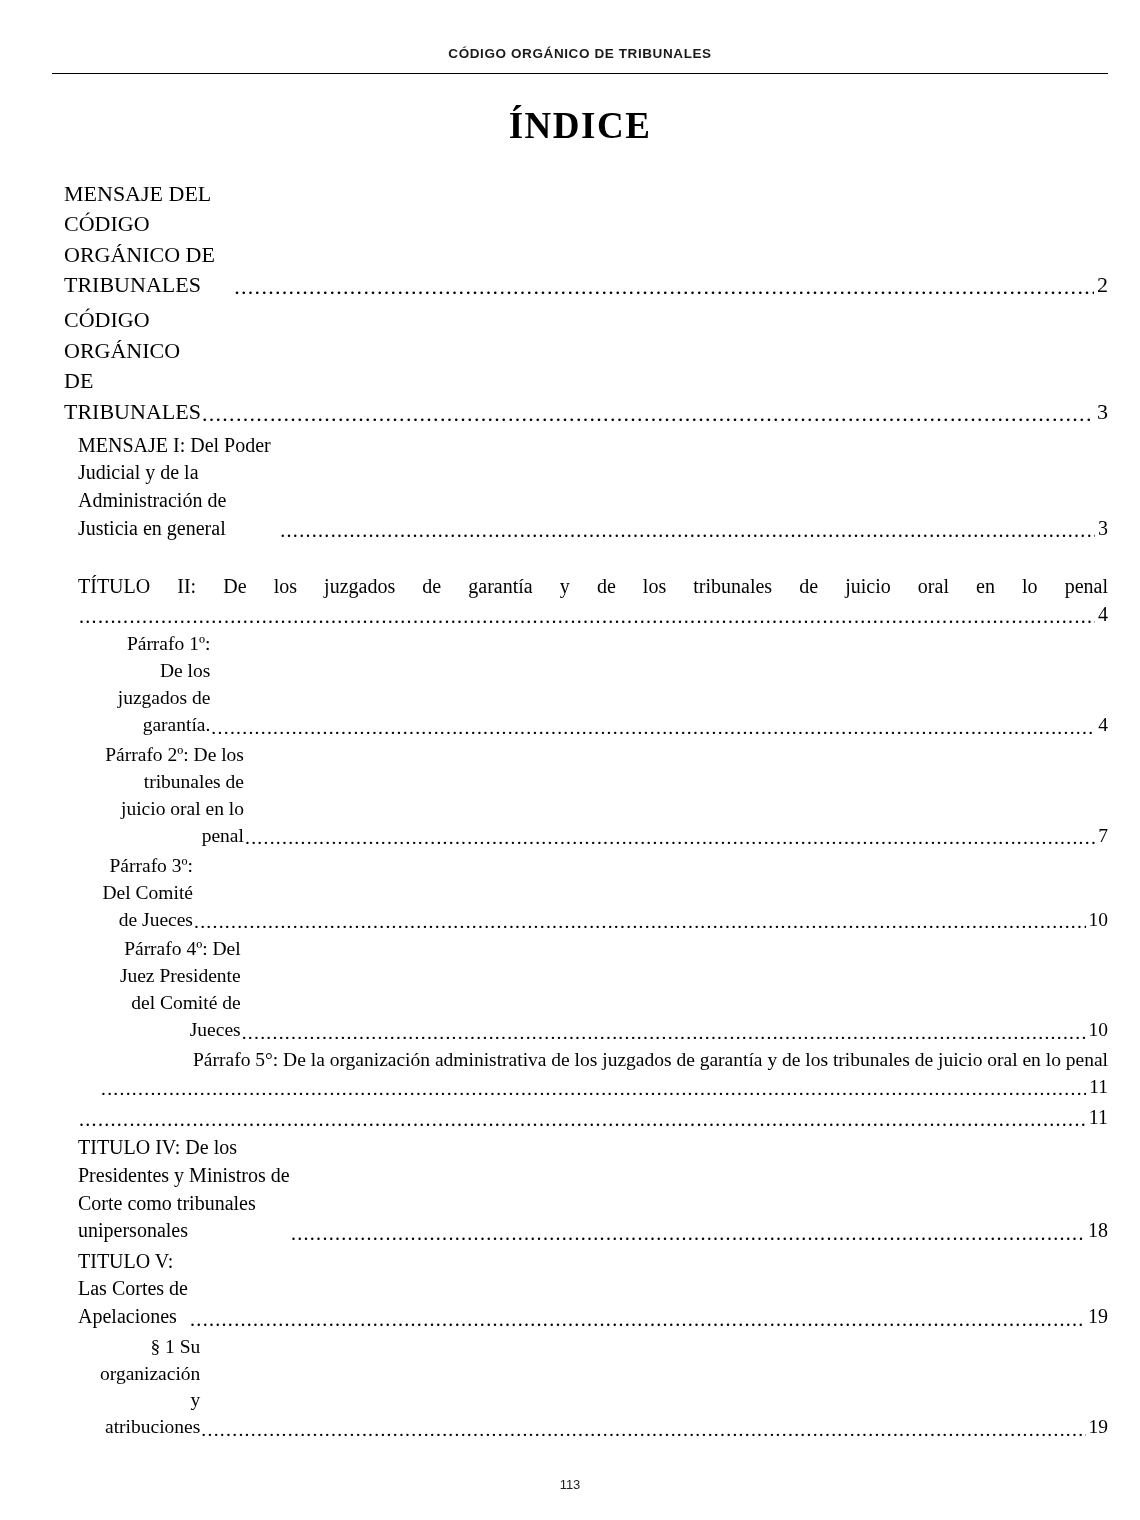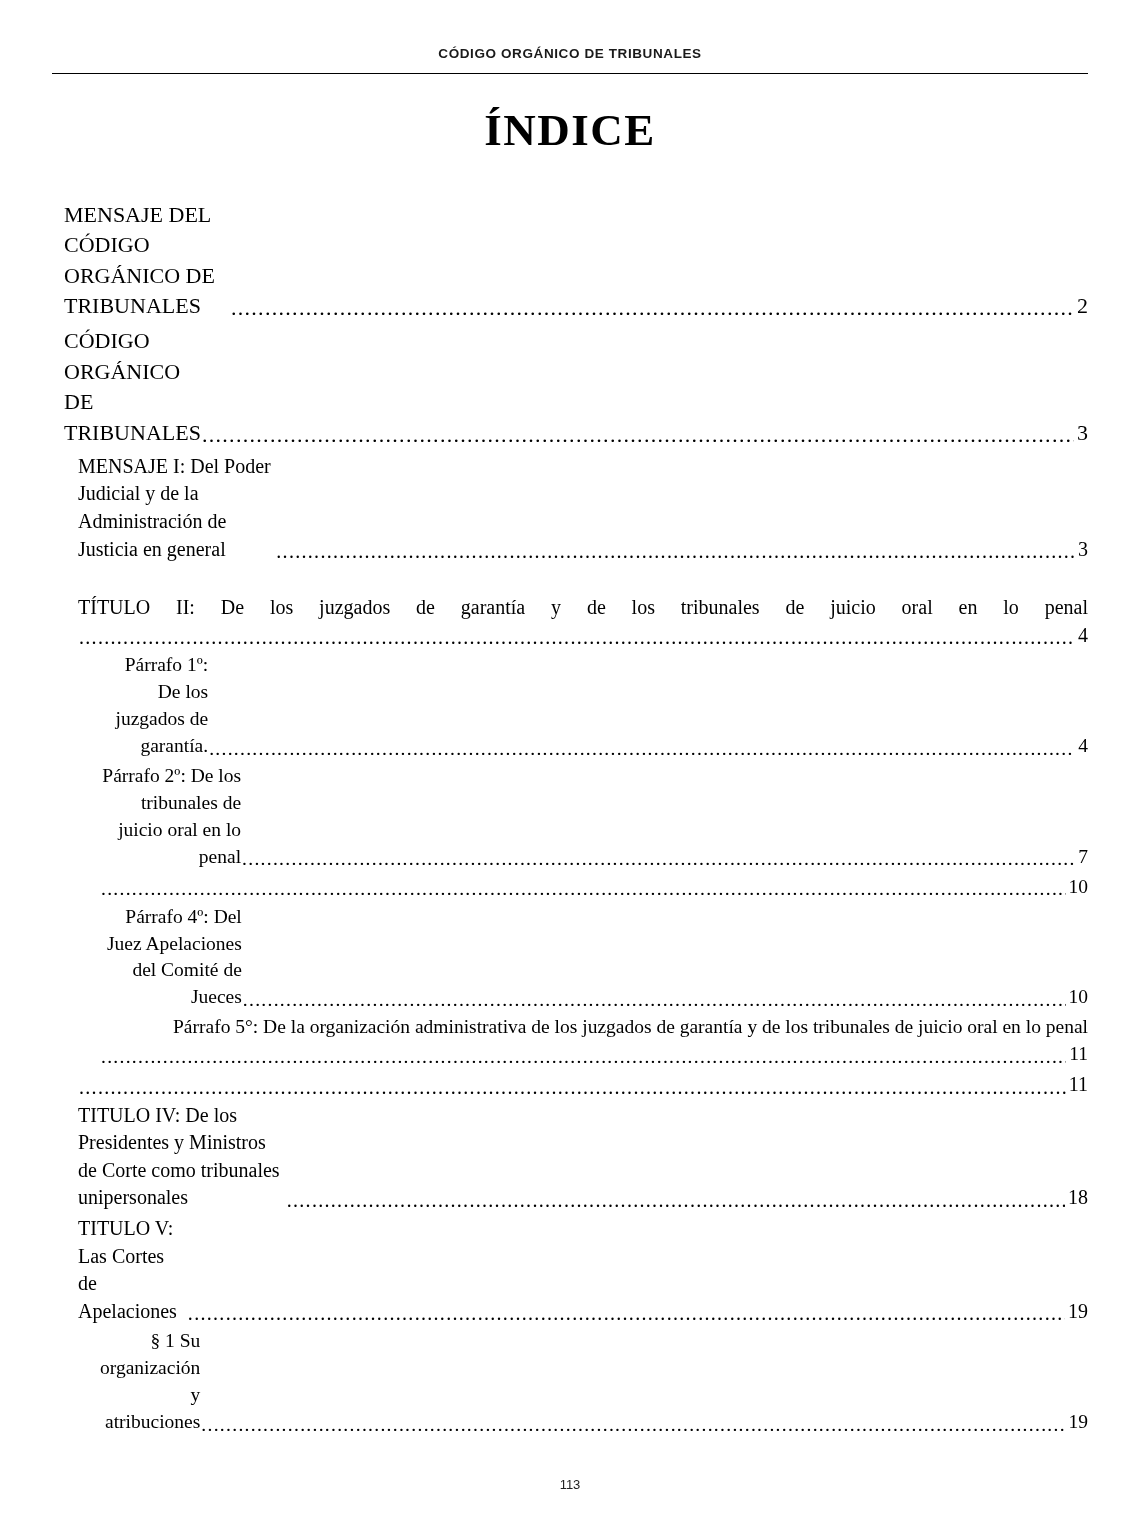--- a/index.html
+++ b/index.html
@@ -7,46 +7,46 @@
     padding: 0;
     background: #ffffff;
   }
   .page {
     position: relative;
     width: 1140px;
     height: 1520px;
     margin: 0 auto;
     background: #ffffff;
     box-sizing: border-box;
-    padding: 40px 52px 20px 52px;
+    padding: 40px 32px 20px 52px;
     font-family: "Liberation Serif", serif;
     color: #000000;
   }
   .running-head {
     text-align: center;
     font-family: "Liberation Sans", sans-serif;
     font-size: 13.5px;
     letter-spacing: 0.6px;
     font-weight: 600;
     color: #1a1a1a;
     margin-top: 6px;
   }
   .head-rule {
     border-bottom: 1px solid #000;
     margin-top: 12px;
     margin-bottom: 0;
   }
   .doc-title {
     text-align: center;
     font-family: "Liberation Serif", serif;
-    font-size: 45px;
+    font-size: 37px;
     font-weight: 700;
     letter-spacing: 1.5px;
     margin-top: 30px;
-    margin-bottom: 44px;
+    margin-bottom: 32px;
   }
   .toc {
     width: 100%;
   }
   .toc-entry {
     display: block;
     position: relative;
     font-family: "Liberation Serif", serif;
     color: #000;
     line-height: 1.38;
@@ -175,27 +175,28 @@
       </div>
       <div class="toc-entry lvl-2">
         <div class="entry-inner">
           <span class="entry-text">Párrafo 2º: De los tribunales de juicio oral en lo penal</span>
           <span class="leader">................................................................................................................................................................................................................................................................................................................................................................................................................</span>
           <span class="page-num">7</span>
         </div>
       </div>
       <div class="toc-entry lvl-2">
         <div class="entry-inner">
+          <span class="entry-text">Párrafo 3º: Del Comité de Jueces</span>
           <span class="leader">................................................................................................................................................................................................................................................................................................................................................................................................................</span>
           <span class="page-num">10</span>
         </div>
       </div>
       <div class="toc-entry lvl-2">
         <div class="entry-inner">
-          <span class="entry-text">Párrafo 4º: Del Juez Apelaciones del Comité de Jueces</span>
+          <span class="entry-text">Párrafo 4º: Del Juez Presidente del Comité de Jueces</span>
           <span class="leader">................................................................................................................................................................................................................................................................................................................................................................................................................</span>
           <span class="page-num">10</span>
         </div>
       </div>
       <div class="toc-entry lvl-2 wrap">
         <div class="entry-inner"><span class="entry-text">Párrafo 5°: De la organización administrativa de los juzgados de garantía y de los tribunales de juicio oral en lo penal</span><div class="tail">
             <span class="leader">................................................................................................................................................................................................................................................................................................................................................................................................................</span>
             <span class="page-num">11</span>
           </div></div>
       </div>

